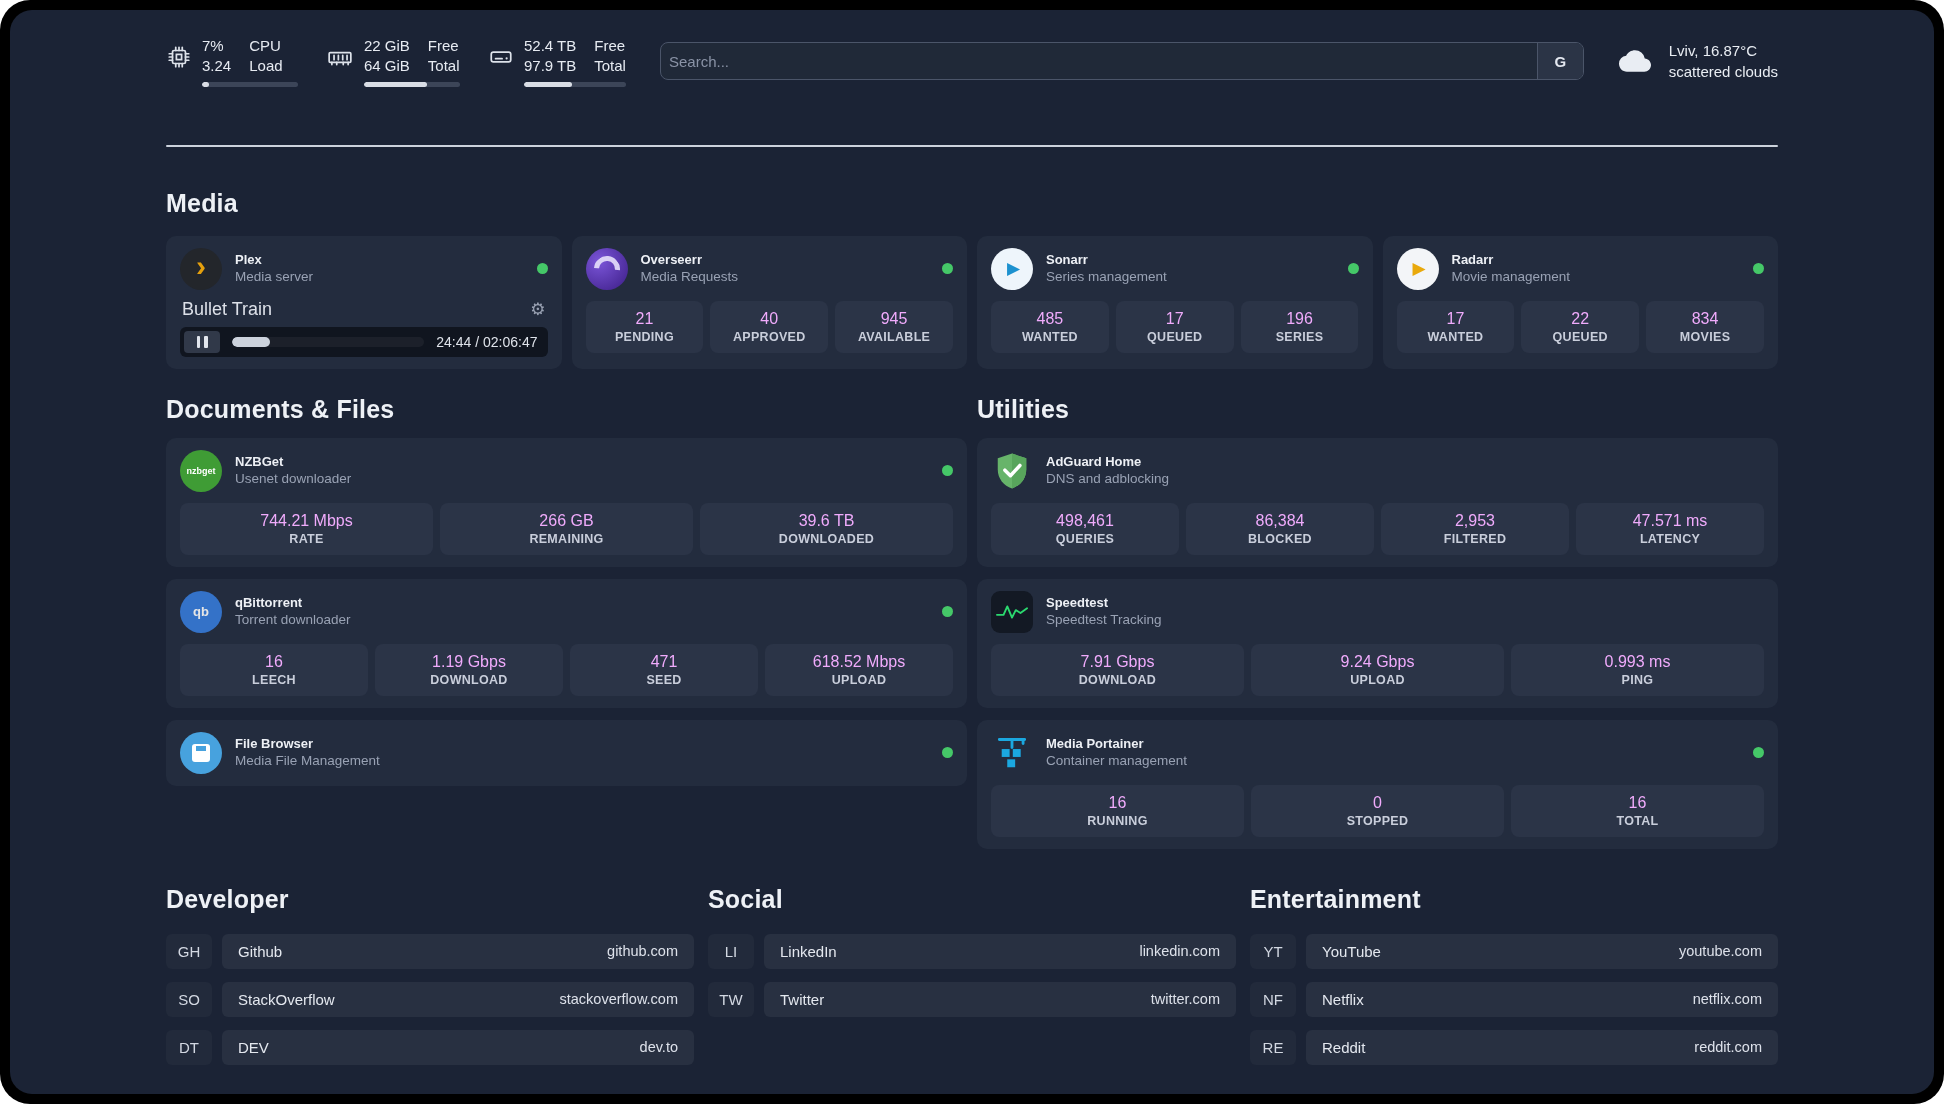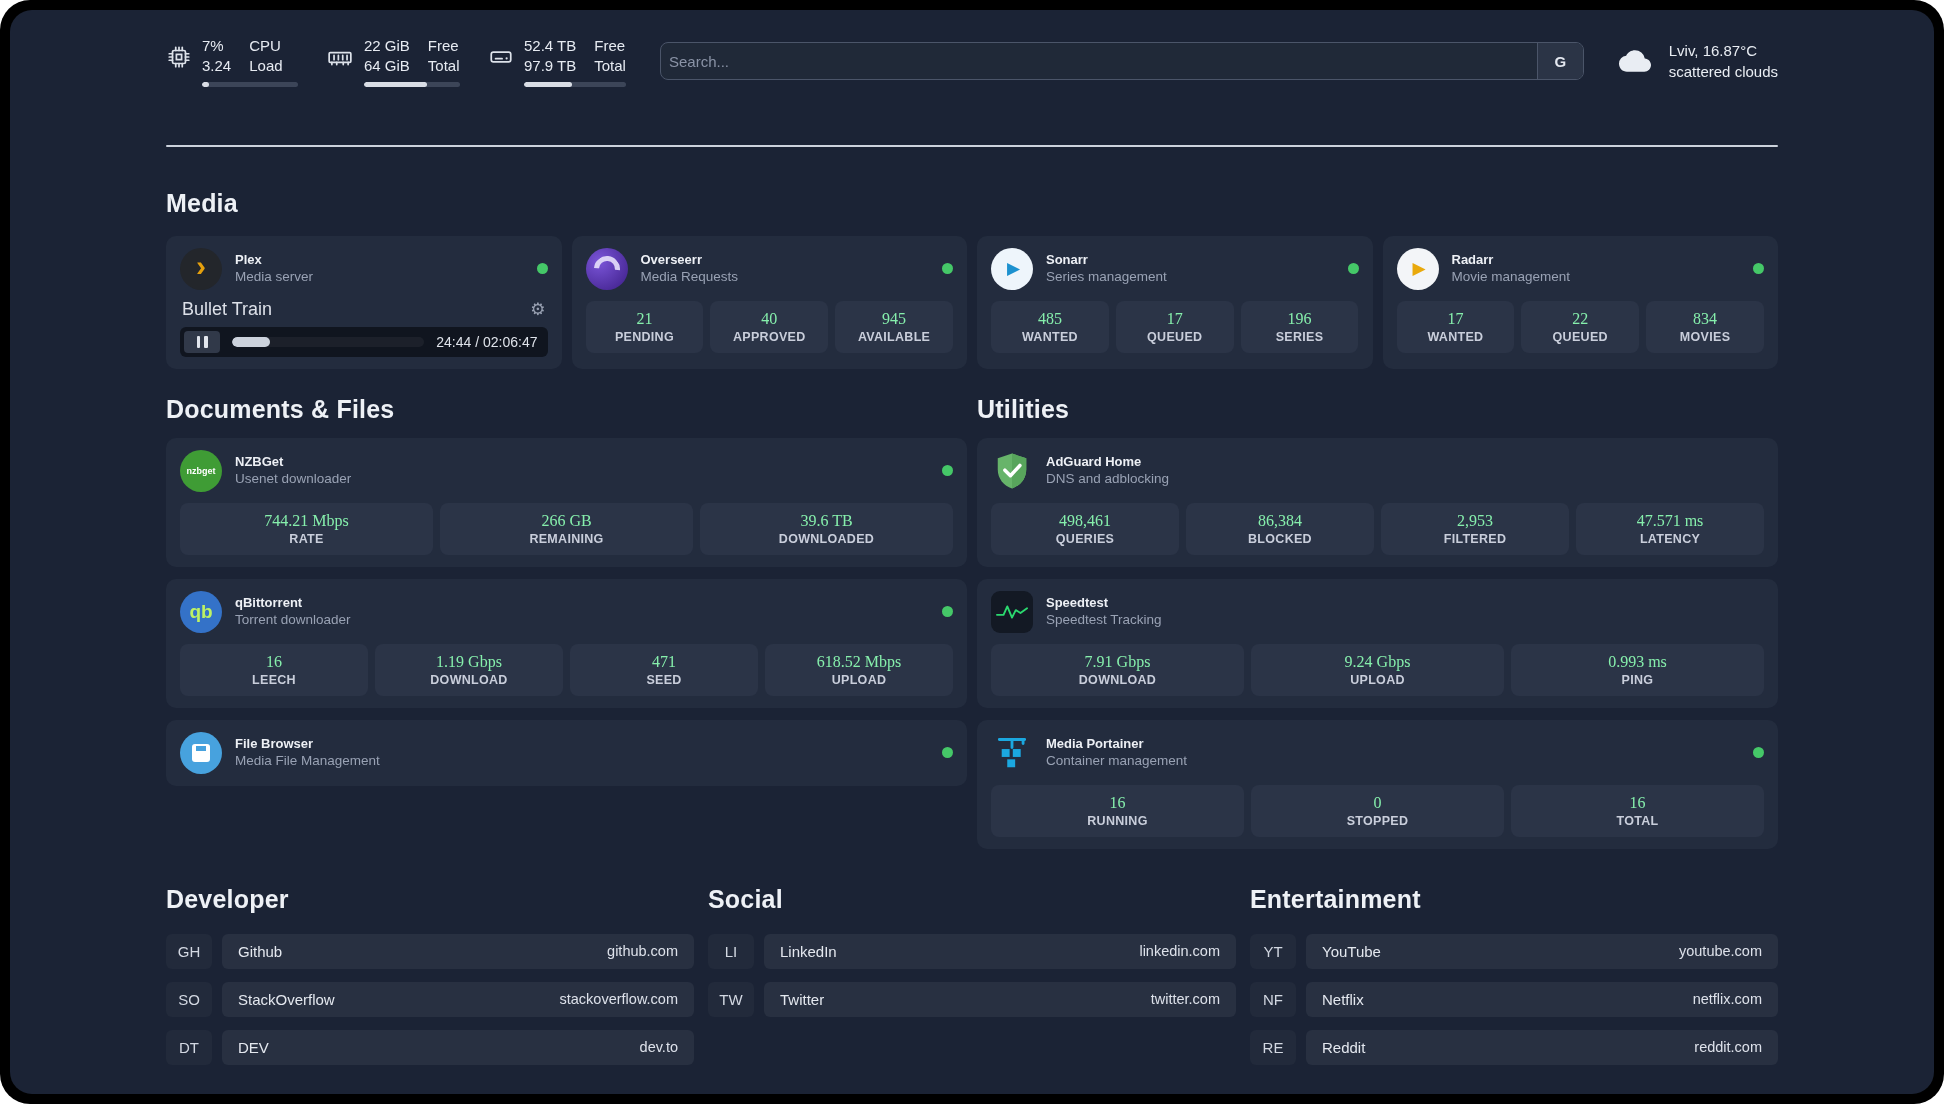--- a/index.html
+++ b/index.html
@@ -61,40 +61,40 @@
   .names { display: flex; flex-direction: column; }
   .app-name { font-size: 13px; font-weight: 600; color: #edf0f5; line-height: 1.25; }
   .app-desc { font-size: 13.5px; color: #99a2b4; line-height: 1.3; }
   .dot { width: 11px; height: 11px; border-radius: 50%; background: #45c868; margin-left: auto; flex: 0 0 auto; }
 
   .stats { display: flex; gap: 7px; margin-top: 11px; }
   .tile {
     flex: 1; background: #2b3447; border-radius: 8px; height: 52px;
     display: flex; flex-direction: column; align-items: center; justify-content: center; gap: 2px;
   }
-  .tile .val { font-size: 16px; color: #86efac; font-family: Liberation Serif, serif; }
+  .tile .val { font-size: 16px; color: #f0abfc; }
   .tile .lbl { font-size: 12.5px; font-weight: 700; color: #c9cedb; letter-spacing: 0.3px; }
 
   
   .icon { position: relative; width: 42px; height: 42px; border-radius: 50%;
           display: flex; align-items: center; justify-content: center; flex: 0 0 auto; overflow: hidden; }
   .icon.plex { background: #23262b; }
   .icon.plex .glyph { color: #e5a00d; font-weight: 700; font-size: 30px; line-height: 1; margin-top: -5px; }
   .icon.overseerr { background: radial-gradient(circle at 32% 32%, #7a55d8, #3c1d86); }
   .icon.overseerr::after { content: ""; position: absolute; inset: 8px; border-radius: 50%;
     border: 5px solid rgba(224,216,248,0.95); border-left-color: transparent; border-bottom-color: transparent;
     transform: rotate(-40deg); }
   .icon.sonarr { background: #eef5fb; }
   .icon.sonarr .glyph { color: #1d91cf; font-size: 17px; margin-left: 3px; }
   .icon.radarr { background: #f3f5f8; }
   .icon.radarr .glyph { color: #e9a90c; font-size: 17px; margin-left: 3px; }
   .icon.nzbget { background: #3f9c35; }
   .icon.nzbget .tiny { color: #fff; font-size: 9px; font-weight: 700; }
   .icon.qbittorrent { background: #3472c8; }
-  .icon.qbittorrent .tiny { color: #bef264; font-size: 19px; font-weight: 700; }
+  .icon.qbittorrent .tiny { color: #e5e5e5; font-size: 13px; font-weight: 700; }
   .icon.filebrowser { background: #47a2de; }
   .fb-disk { width: 18px; height: 18px; background: #fff; border-radius: 3px; position: relative; }
   .fb-disk::after { content: ""; position: absolute; top: 2px; left: 4px; width: 10px; height: 5px; background: #47a2de; }
   .icon.square { border-radius: 9px; }
   .icon.speedtest { background: #131924; }
   .icon.adguard, .icon.portainer { background: transparent; overflow: visible; }
 
   
   .player { margin-top: 9px; }
   .np-row { display: flex; align-items: center; justify-content: space-between; padding: 0 2px; }

